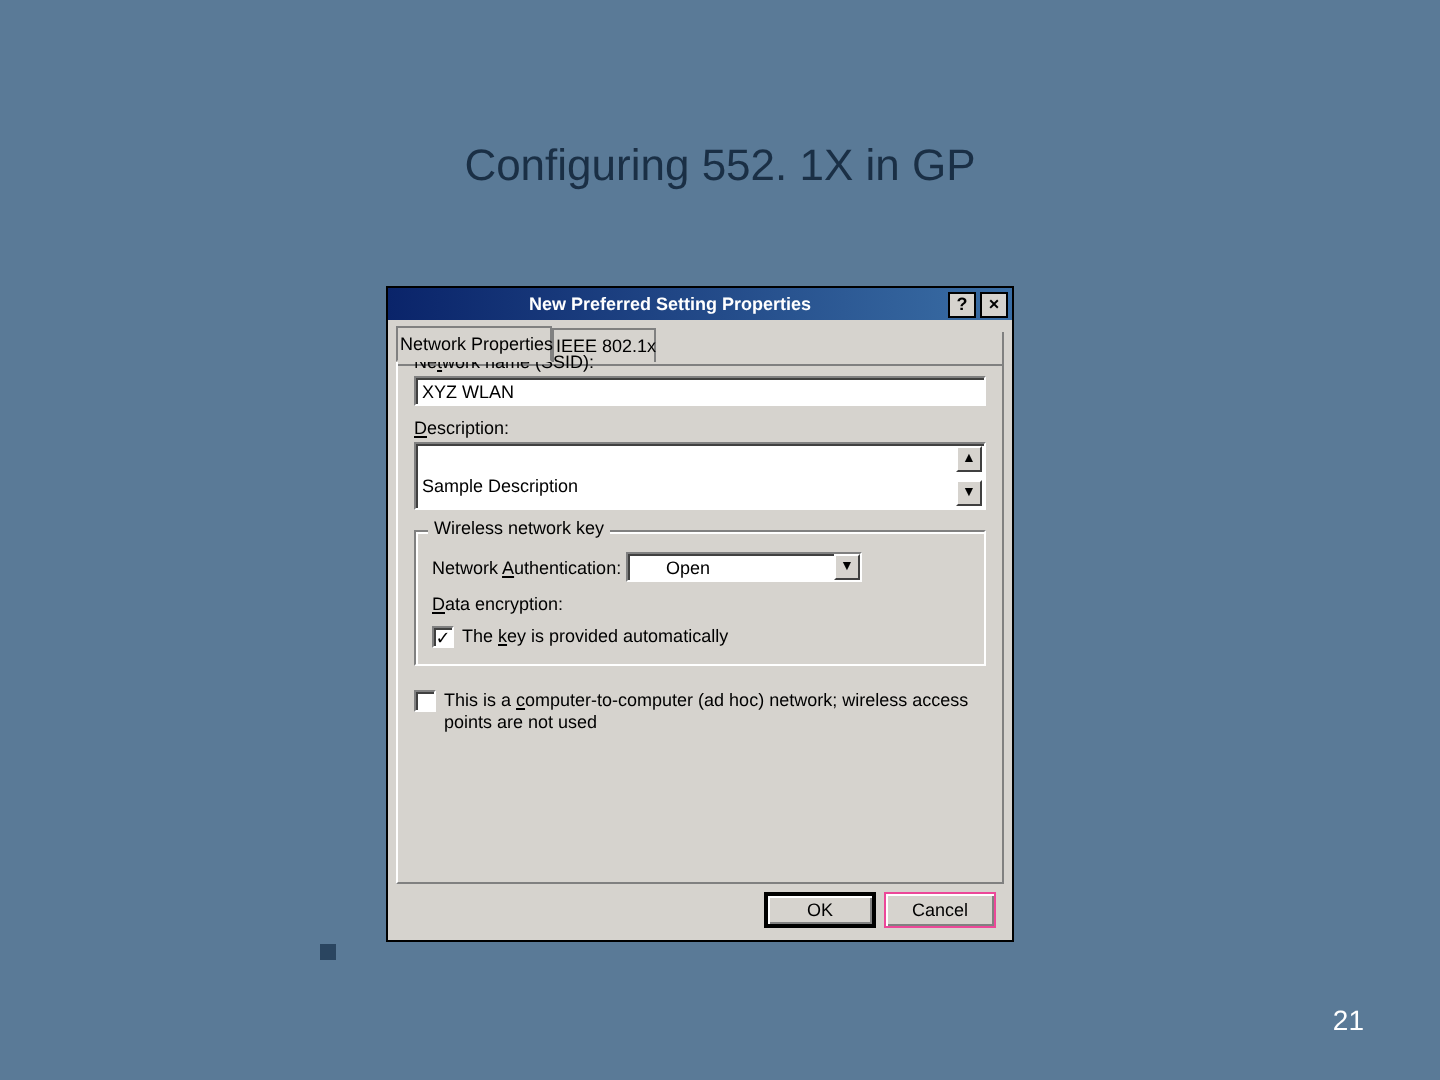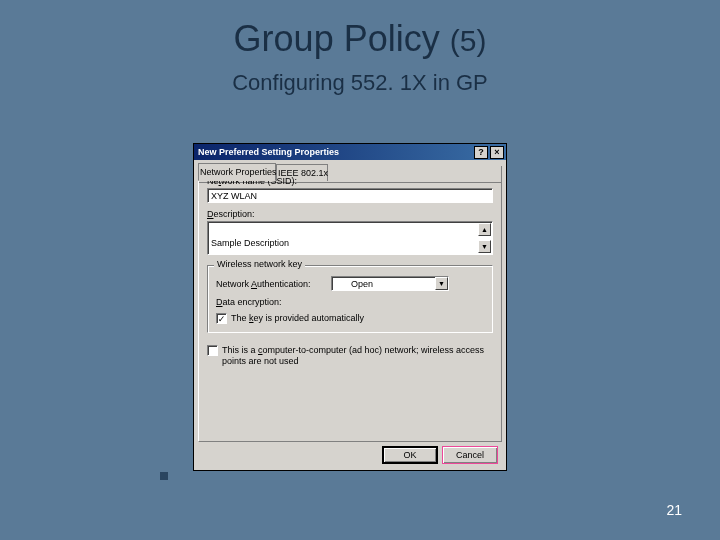--- a/index.html
+++ b/index.html
@@ -4,21 +4,21 @@
 <style>
 html,body{margin:0;padding:0;width:720px;height:540px;overflow:hidden;font-family:Verdana,Tahoma,Arial,sans-serif;}
 .slide{width:720px;height:540px;background:#5a7a97;position:relative;box-sizing:border-box;}
 .title{position:absolute;top:18px;left:0;right:0;text-align:center;font-size:36px;color:#1a2f45;font-family:Verdana,sans-serif;}
 .title .num{font-size:30px;}
 .subtitle{position:absolute;top:70px;left:0;right:0;text-align:center;font-size:22px;color:#1a2f45;font-family:Verdana,sans-serif;}
 .pagenum{position:absolute;bottom:22px;right:38px;color:#fff;font-size:14px;}
 .bullet{position:absolute;left:160px;top:472px;width:8px;height:8px;background:#2a4560;}
 
 .dialog{position:absolute;top:143px;left:193px;width:312px;height:326px;background:#d6d3ce;border:1px solid #000;font-family:Tahoma,Arial,sans-serif;font-size:9px;}
-.titlebar{height:16px;background:linear-gradient(to right,#0a246a,#3a6ea5);color:#fff;display:flex;align-items:center;padding:0 2px;}
+.titlebar{height:16px;background:linear-gradient(to right,#0a246a,#3a6ea5);color:#fff;display:flex;align-items:center;padding:0 2px;text-align:center;}
 .titlebar .ttl{flex:1;font-weight:bold;font-size:9px;padding-left:2px;white-space:nowrap;overflow:hidden;}
 .sysbtn{width:14px;height:13px;background:#d6d3ce;border:1px solid #000;box-sizing:border-box;margin-left:2px;display:flex;align-items:center;justify-content:center;font-size:9px;color:#000;font-weight:bold;line-height:1;}
 
 .tabs{position:relative;height:18px;margin:4px 4px 0 4px;border-bottom:1px solid #808080;}
 .tab{position:absolute;top:0;height:17px;background:#d6d3ce;border:1px solid #808080;border-bottom:none;font-size:9px;padding:0 1px;display:flex;align-items:center;box-sizing:border-box;white-space:nowrap;}
 .tab.active{background:#d6d3ce;z-index:2;border-bottom:1px solid #d6d3ce;height:18px;top:-1px;}
 .tab.t1{left:0;width:78px;}
 .tab.t2{left:78px;width:52px;}
 
 .panel{position:absolute;top:22px;left:4px;right:4px;bottom:28px;border:1px solid #fff;border-top:none;border-left-color:#fff;border-right-color:#808080;border-bottom-color:#808080;padding:8px 8px 6px 8px;box-sizing:border-box;}
@@ -26,40 +26,36 @@
 .underline{text-decoration:underline;}
 .tin{width:100%;height:15px;background:#fff;border:1px solid #808080;border-right-color:#fff;border-bottom-color:#fff;box-shadow:inset 1px 1px 0 #404040;font-size:9px;padding:1px 3px;box-sizing:border-box;margin-top:2px;}
 .tarea{width:calc(100% - 0px);height:34px;background:#fff;border:1px solid #808080;border-right-color:#fff;border-bottom-color:#fff;box-shadow:inset 1px 1px 0 #404040;font-size:9px;padding:16px 3px;box-sizing:border-box;margin-top:2px;position:relative;}
 .scrollbtn{position:absolute;right:1px;width:13px;height:13px;background:#d6d3ce;border:1px solid #fff;border-right-color:#404040;border-bottom-color:#404040;box-sizing:border-box;display:flex;align-items:center;justify-content:center;font-size:7px;}
 .scrollbtn.up{top:1px;}
 .scrollbtn.dn{bottom:1px;}
 
 .group{border:1px solid #808080;border-right-color:#fff;border-bottom-color:#fff;box-shadow:1px 1px 0 #fff inset;margin-top:10px;padding:10px 8px 8px 8px;position:relative;}
 .group .gtitle{position:absolute;top:-7px;left:6px;background:#d6d3ce;padding:0 3px;font-size:9px;}
 .row{display:flex;align-items:center;margin-bottom:6px;}
-.row .rlbl{width:115px;font-size:9px;}
+.row .rlbl{width:97px;font-size:9px;}
 .combo{flex:0 0 118px;height:15px;background:#fff;border:1px solid #808080;border-right-color:#fff;border-bottom-color:#fff;box-shadow:inset 1px 1px 0 #404040;display:flex;align-items:center;font-size:9px;padding-left:19px;box-sizing:border-box;position:relative;}
 .combo .cbtn{position:absolute;right:0;top:0;width:13px;height:13px;background:#d6d3ce;border:1px solid #fff;border-right-color:#404040;border-bottom-color:#404040;box-sizing:border-box;display:flex;align-items:center;justify-content:center;font-size:7px;}
 
 .chk{width:11px;height:11px;background:#fff;border:1px solid #808080;border-right-color:#fff;border-bottom-color:#fff;box-shadow:inset 1px 1px 0 #404040;box-sizing:border-box;display:inline-flex;align-items:center;justify-content:center;font-size:9px;margin-right:4px;flex:0 0 11px;}
 .chkrow{display:flex;align-items:flex-start;font-size:9px;}
 .chkrow .ctxt{line-height:11px;}
 
 .btnrow{position:absolute;bottom:6px;right:8px;display:flex;gap:4px;}
 .dbtn{width:56px;height:18px;background:#d6d3ce;border:1px solid #ec4899;box-shadow:inset 1px 1px 0 #fff,inset -1px -1px 0 #808080;font-size:9px;display:flex;align-items:center;justify-content:center;box-sizing:border-box;}
 .dbtn.default{border:2px solid #000;}
 </style>
 </head>
 <body>
 
 <div class="slide">
-  <div class="title">
-    <span>Group Policy</span>
-    <span class="num">(5)</span>
-  </div>
   <div class="subtitle">Configuring 552. 1X in GP</div>
   <div class="bullet"></div>
   <div class="pagenum">21</div>
 
   <div class="dialog">
     <div class="titlebar">
       <div class="ttl">New Preferred Setting Properties</div>
       <div class="sysbtn">?</div>
       <div class="sysbtn">×</div>
     </div>

